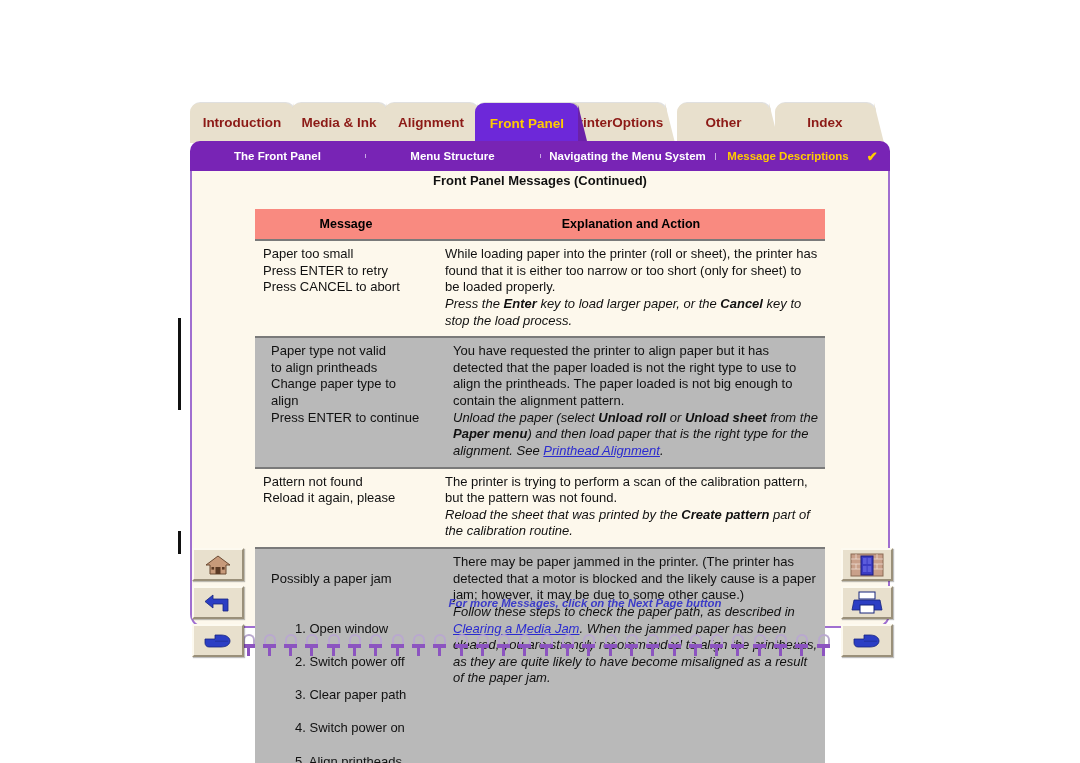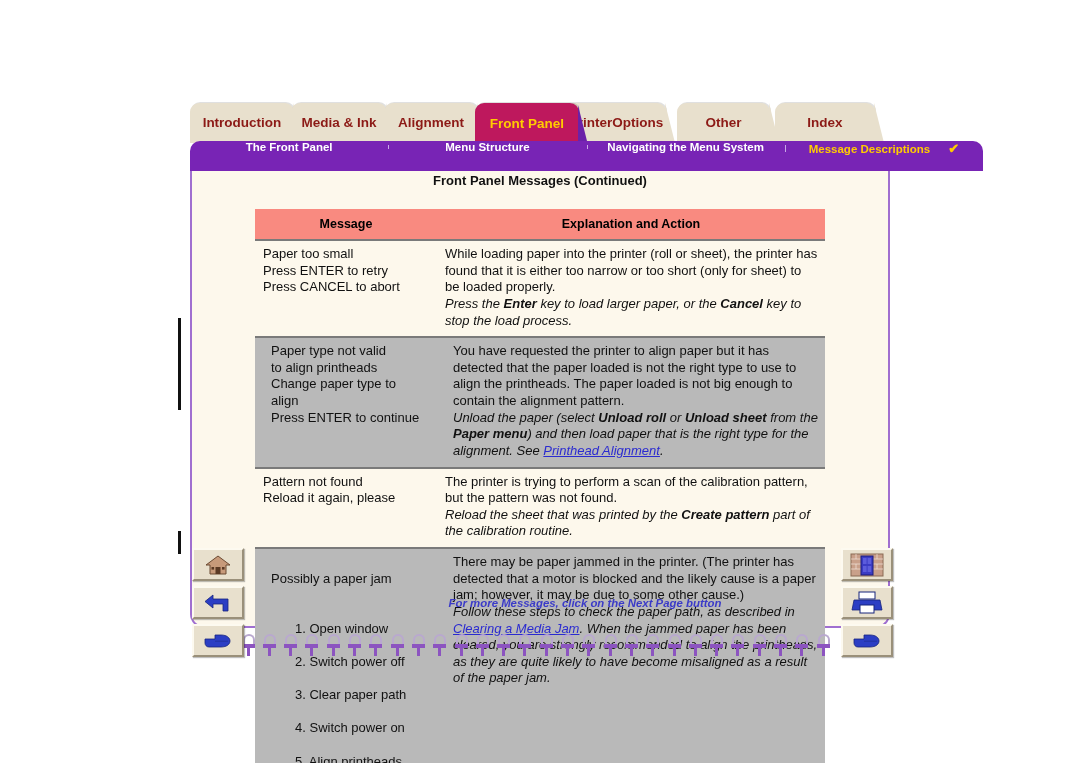--- a/index.html
+++ b/index.html
@@ -44,41 +44,41 @@
     position: absolute;
     right: -9px;
     bottom: 0;
     width: 10px;
     height: 40px;
     background: #e8e0cd;
     clip-path: polygon(0 0, 0 100%, 100% 100%);
     border-top-right-radius: 0;
   }
   .tab.active {
-    background: #be185d;
+    background: #6d28d9;
     color: #ffcc00;
     z-index: 6;
     height: 42px;
   }
   .tab.active::after { background: #6b21a8; }
 
   .tab .t2 { display: block; }
 
   
   .subnav {
     position: absolute;
     left: 190px;
     top: 141px;
-    width: 793px;
+    width: 700px;
     height: 30px;
     background: #7824b5;
     border-top-left-radius: 10px;
     border-top-right-radius: 10px;
     display: flex;
-    align-items: flex-start;
+    align-items: center;
     z-index: 8;
   }
   .subitem {
     flex: 1;
     display: flex;
     align-items: center;
     justify-content: center;
     color: #ffffff;
     font-size: 11.5px;
     font-weight: bold;

